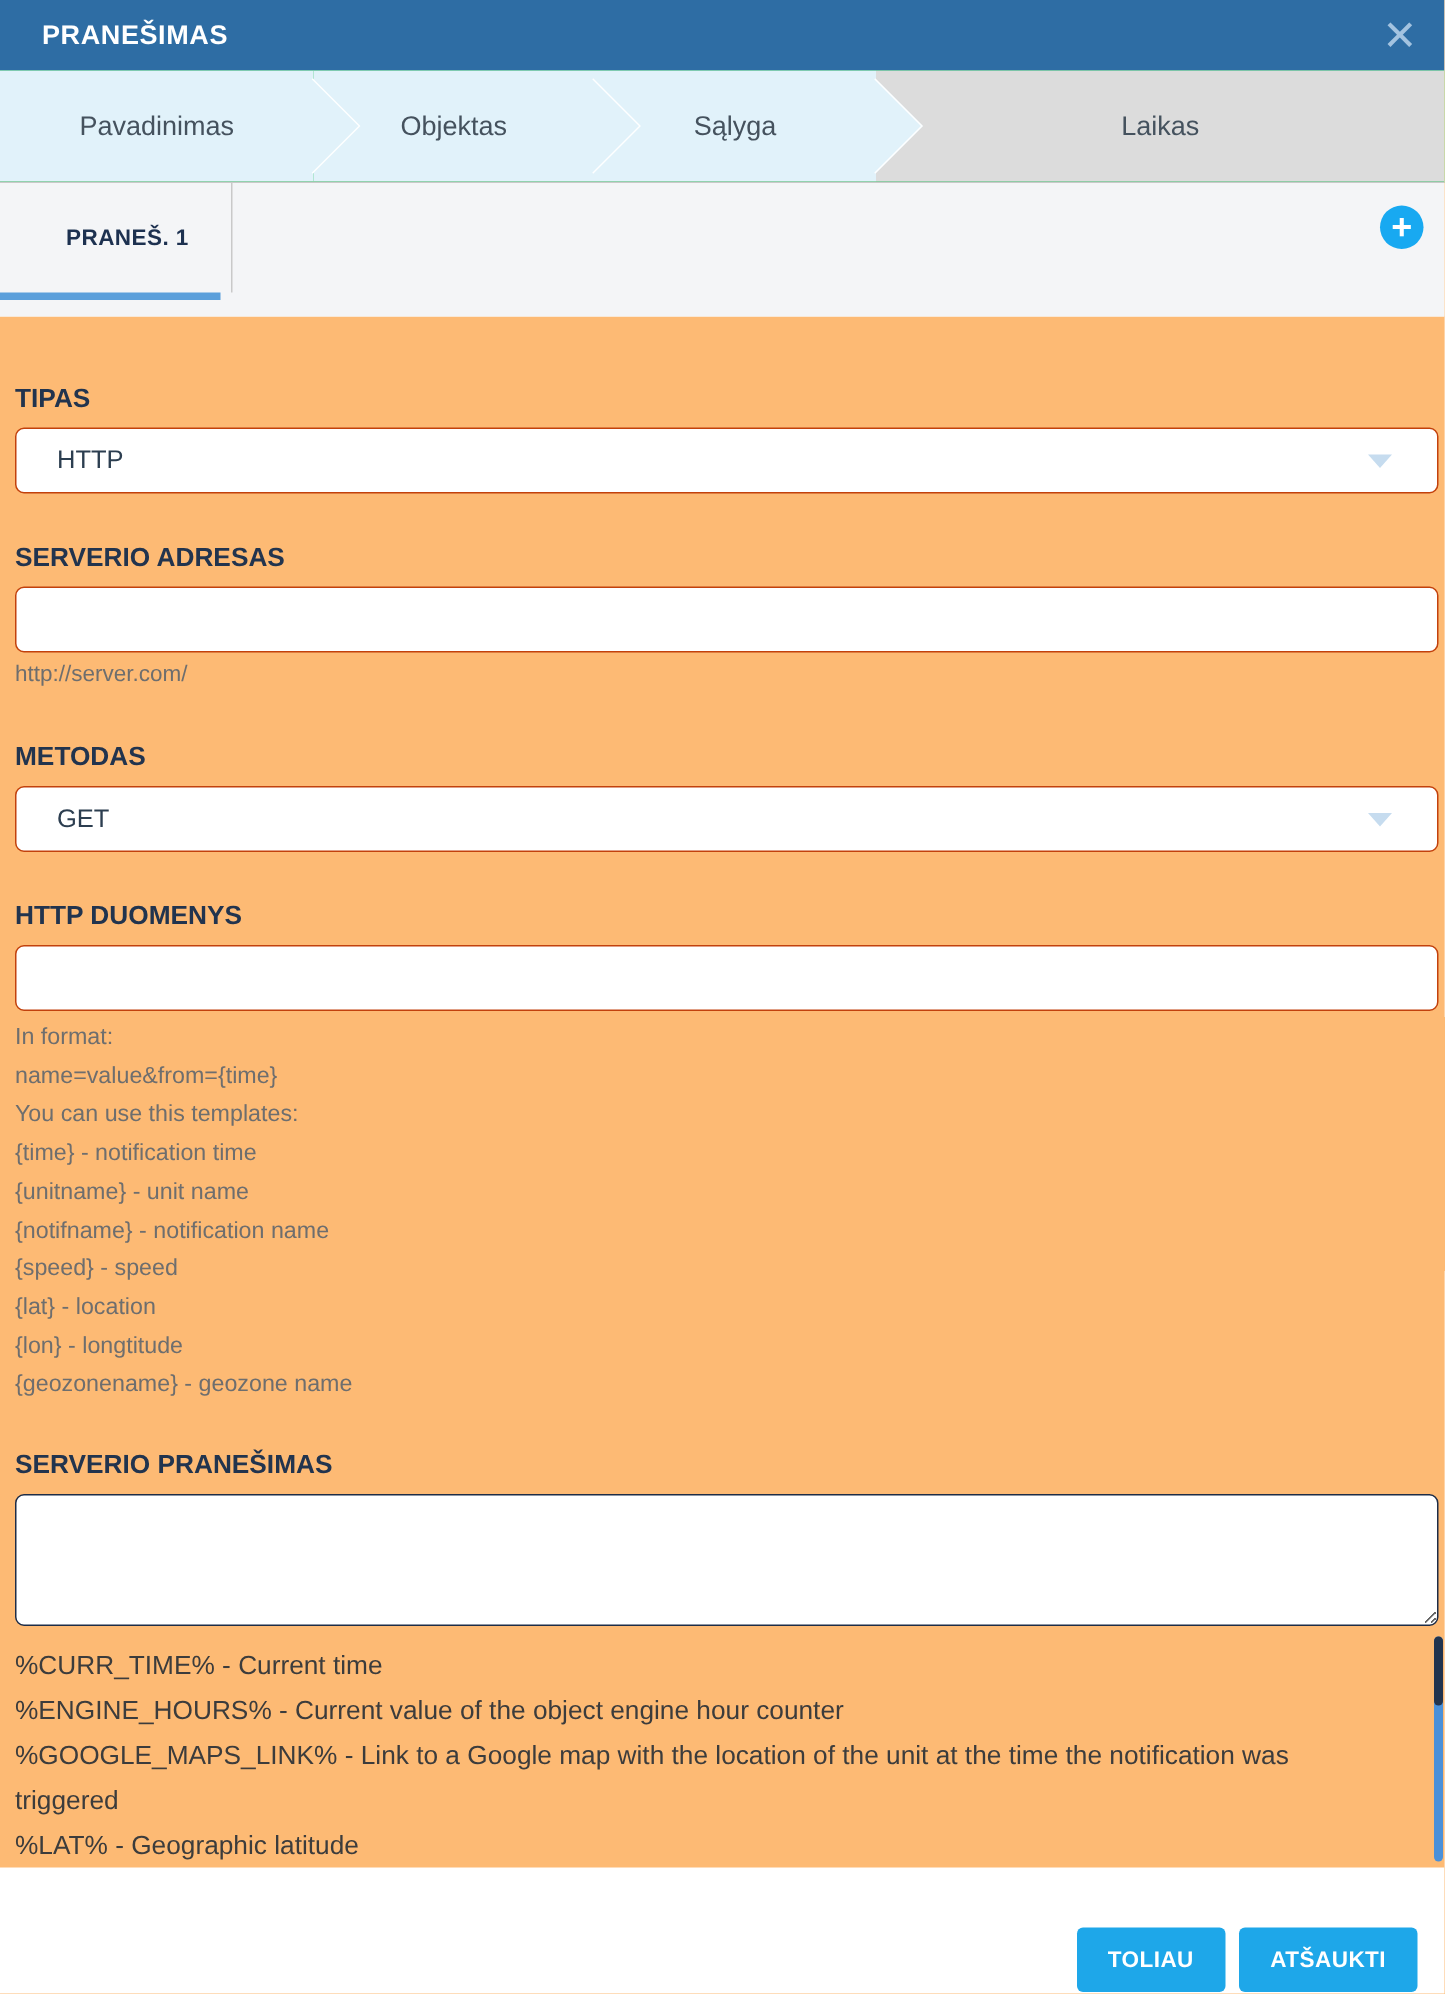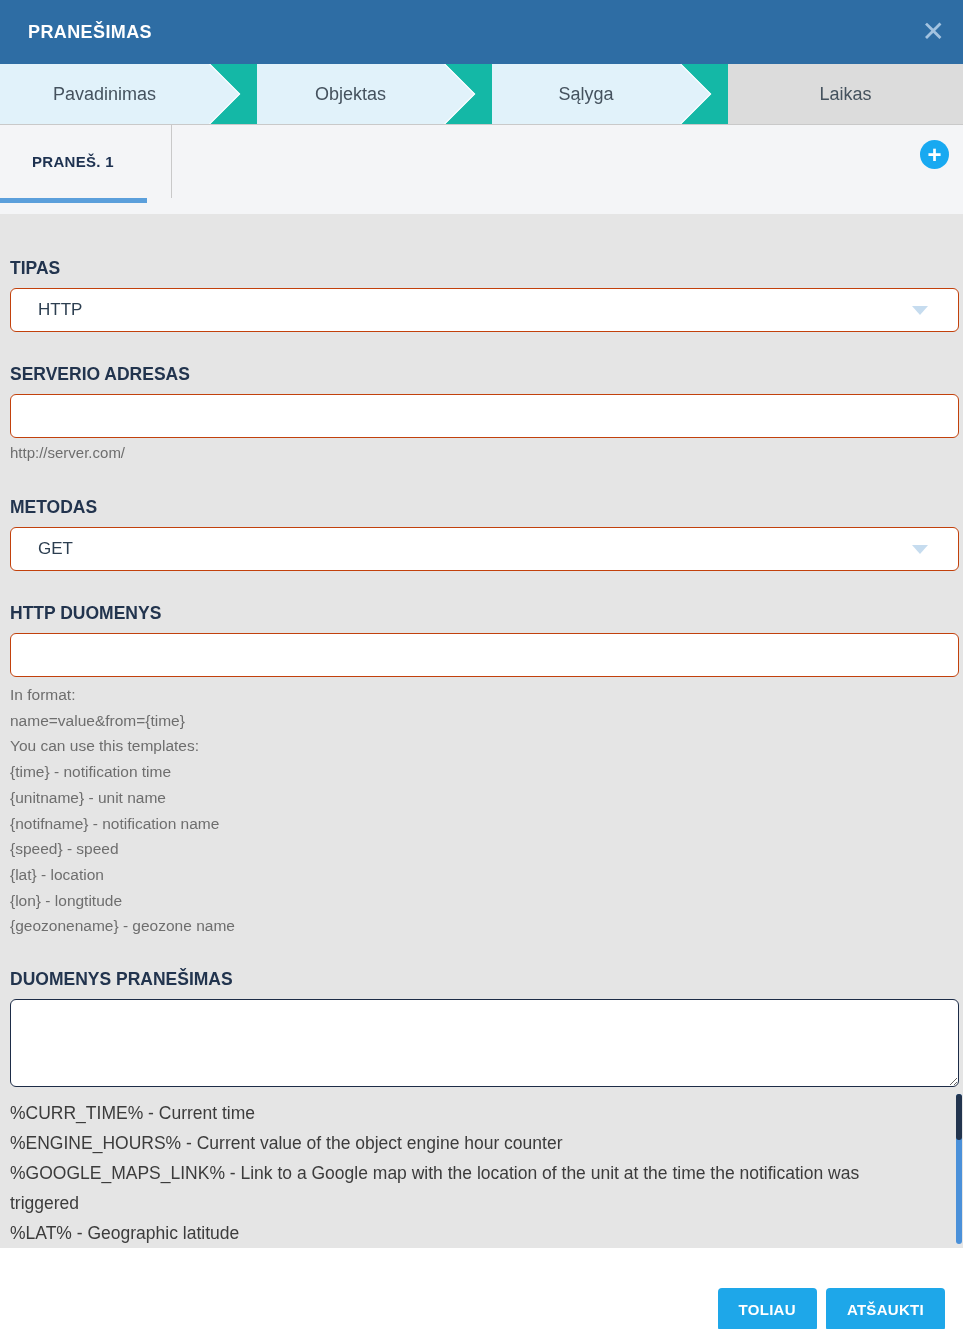--- a/index.html
+++ b/index.html
@@ -8,21 +8,21 @@
     font-family: "Liberation Sans", "DejaVu Sans", sans-serif;
     background: #ffffff;
     width: 963px;
     height: 1329px;
     position: relative;
     overflow: hidden;
   }
 
   
   .modal-header {
-    height: 64px;
+    height: 47px;
     background: #2e6da4;
     display: flex;
     align-items: center;
     justify-content: space-between;
     padding: 0 18px 0 28px;
   }
   .modal-title {
     color: #ffffff;
     font-size: 18px;
     font-weight: bold;
@@ -32,26 +32,25 @@
     color: #a3c3e0;
     font-size: 28px;
     line-height: 28px;
     font-weight: 300;
     cursor: pointer;
     font-family: "DejaVu Sans", sans-serif;
   }
 
   
   .steps {
-    height: 61px;
+    height: 75px;
     display: flex;
     border-bottom: 1px solid #c9c9c9;
-    background: #14b8a6;
+    background: #22c55e;
     overflow: hidden;
-    gap: 48px;
   }
   .step {
     position: relative;
     display: flex;
     align-items: center;
     justify-content: center;
     font-size: 18px;
     color: #45525e;
     background: var(--bg);
   }
@@ -78,26 +77,26 @@
 
   
   .tabstrip {
     position: relative;
     height: 89px;
     background: #f4f5f7;
   }
   .tab {
     position: absolute;
     left: 0; top: 0;
-    width: 172px;
+    width: 155px;
     height: 73px;
     border-right: 1px solid #c9c9c9;
     display: flex;
     align-items: center;
-    padding-left: 32px;
+    padding-left: 44px;
     cursor: pointer;
   }
   .tab-label {
     font-size: 15px;
     font-weight: bold;
     color: #1d3150;
     letter-spacing: .3px;
   }
   .tab-underline {
     position: absolute;
@@ -117,21 +116,21 @@
     color: #ffffff;
     font-size: 24px;
     line-height: 26px;
     text-align: center;
     font-weight: bold;
     cursor: pointer;
     border: none;
   }
 
   
-  .content { padding: 44px 4px 0 10px; background: #e5e5e5; }
+  .content { padding: 44px 4px 0 10px; background: #fdba74; }
 
   .field-label {
     font-size: 17.5px;
     font-weight: bold;
     color: #22344e;
     margin-bottom: 9px;
   }
   .select, .text-input {
     width: 100%;
     height: 44px;
@@ -309,21 +308,21 @@
       <div class="hint-line">{unitname} - unit name</div>
       <div class="hint-line">{notifname} - notification name</div>
       <div class="hint-line">{speed} - speed</div>
       <div class="hint-line">{lat} - location</div>
       <div class="hint-line">{lon} - longtitude</div>
       <div class="hint-line">{geozonename} - geozone name</div>
     </div>
   </div>
 
   <div>
-    <div class="field-label">DUOMENYS PRANEŠIMAS</div>
+    <div class="field-label">SERVERIO PRANEŠIMAS</div>
     <textarea class="big-text" style=""></textarea>
     <div class="template-list">
       <div class="template-item">%CURR_TIME% - Current time</div>
       <div class="template-item">%ENGINE_HOURS% - Current value of the object engine hour counter</div>
       <div class="template-item">%GOOGLE_MAPS_LINK% - Link to a Google map with the location of the unit at the time the notification was triggered</div>
       <div class="template-item">%LAT% - Geographic latitude</div>
       <div class="scrollbar">
         <div class="scroll-thumb"></div>
       </div>
     </div>

